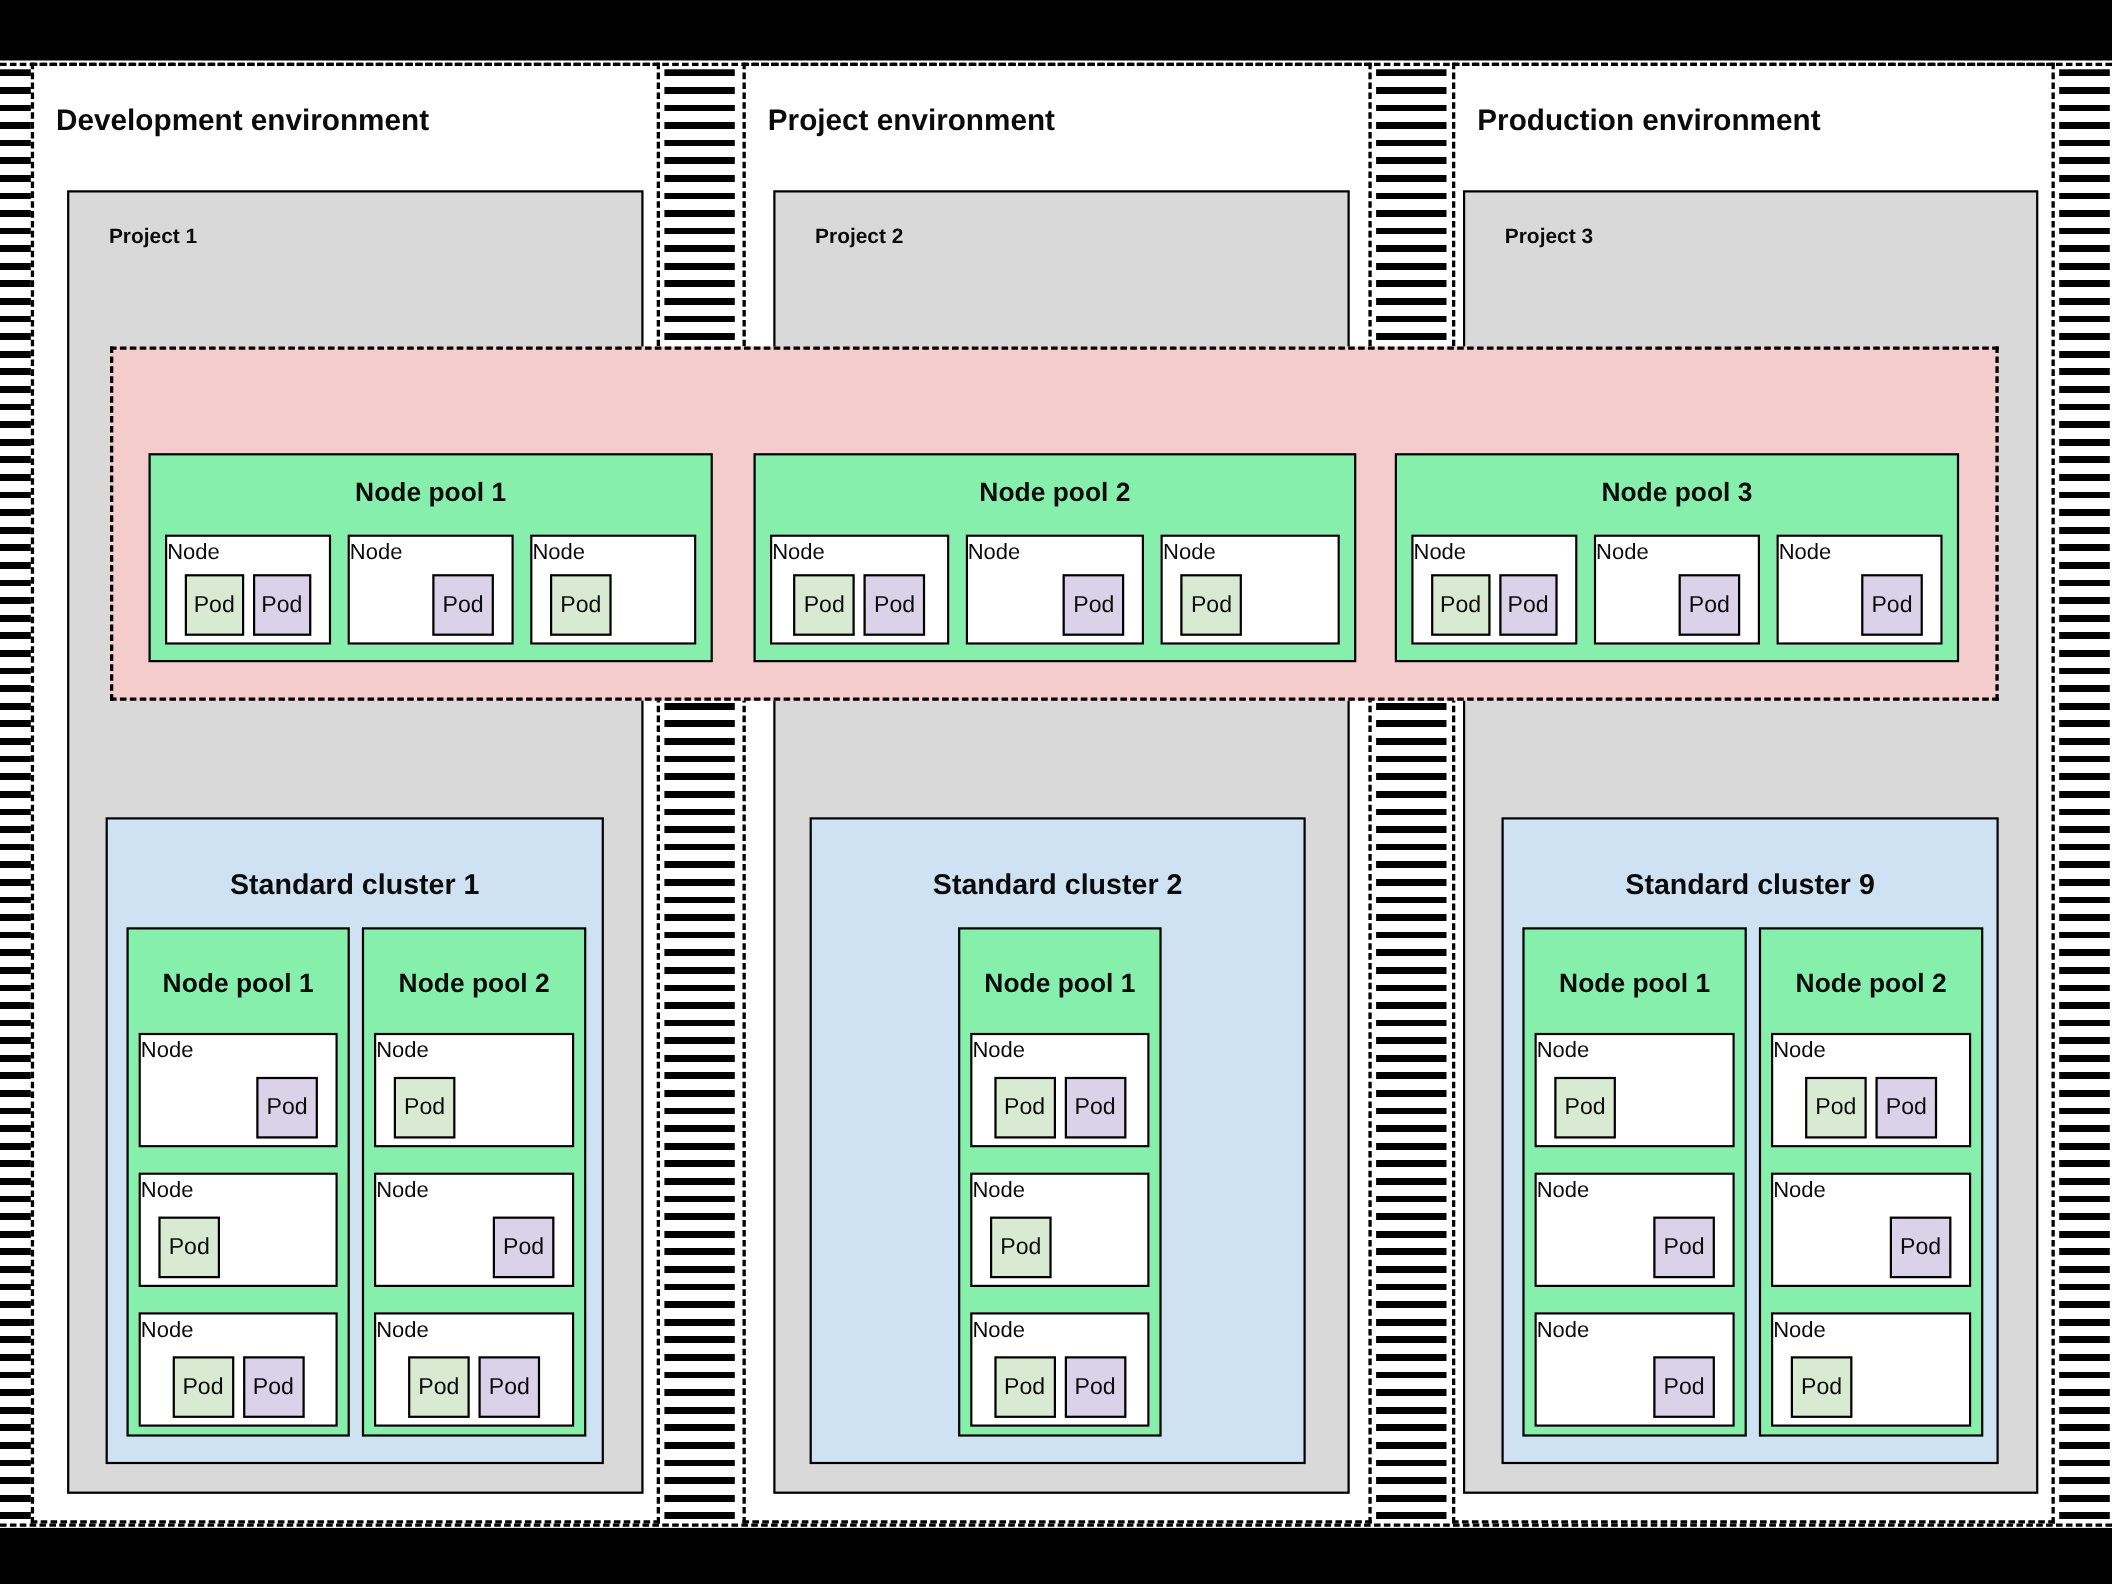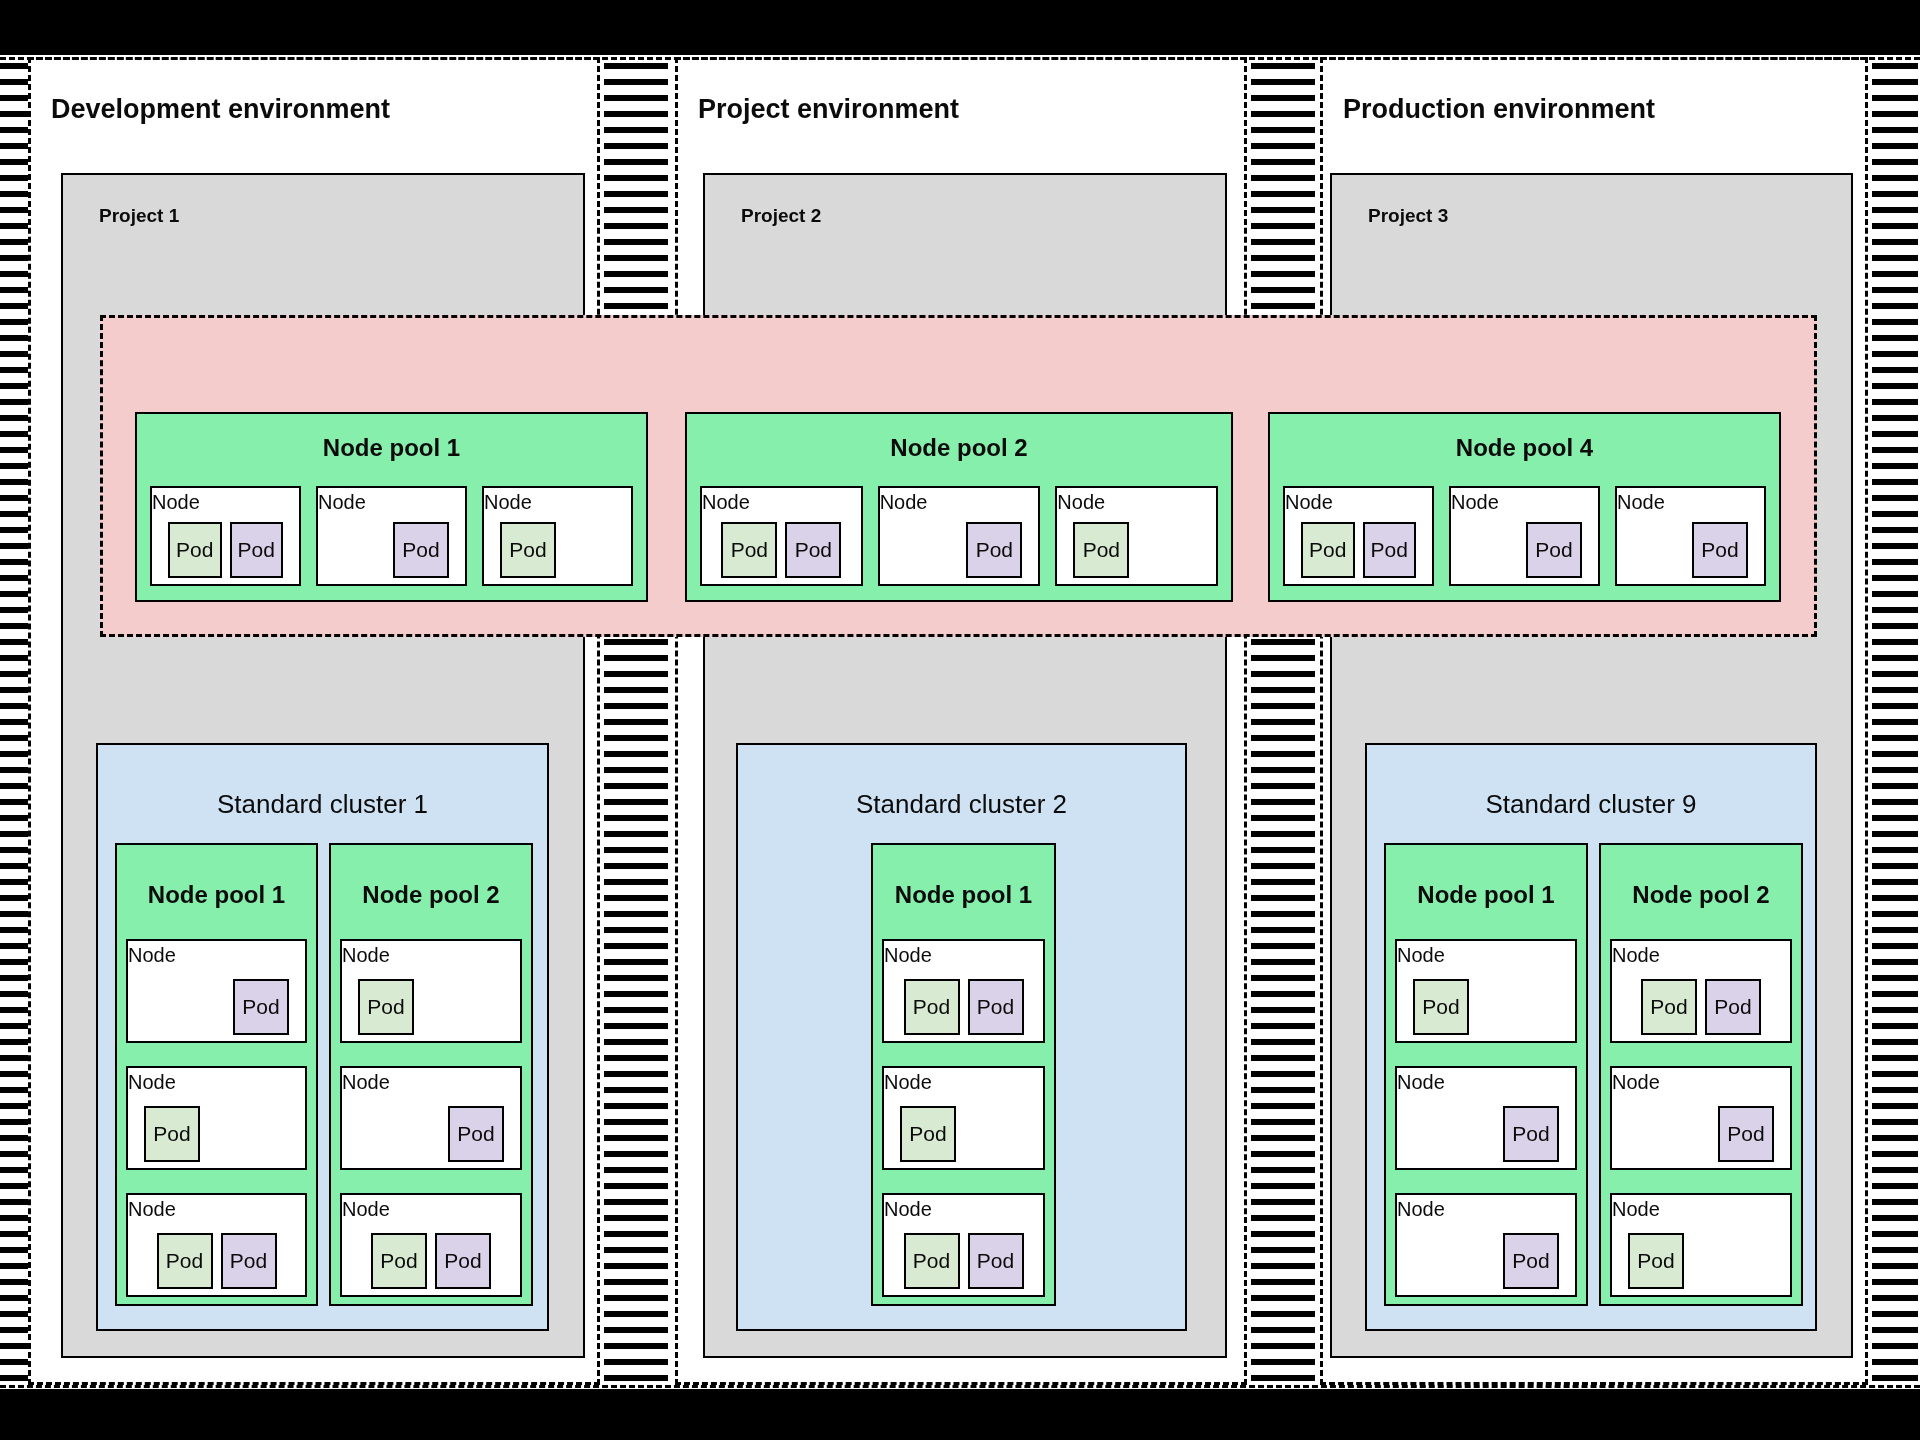--- a/index.html
+++ b/index.html
@@ -35,21 +35,21 @@
   .project-3{left:1330px;width:523px;}
   .project-title{position:absolute;left:34px;top:28px;margin:2px;font-size:19px;font-weight:bold;}
 
   
   .std{position:absolute;top:688px;height:588px;background:#CFE2F3;border:2px solid #000;
        box-sizing:border-box;z-index:4;}
   .std-1{left:96px;width:453px;}
   .std-2{left:736px;width:451px;}
   .std-3{left:1365px;width:452px;}
   .std-title{margin:0;position:absolute;top:44px;left:0;width:100%;text-align:center;
-             font-size:26px;font-weight:normal;}
+             font-size:26px;font-weight:bold;}
 
   
   .pool{position:absolute;background:#86efac;border:2px solid #000;box-sizing:border-box;}
   .pool-title{margin:0;text-align:center;font-size:24px;font-weight:bold;}
   .std .pool{top:98px;height:463px;}
   .std .pool-title{margin-top:36px;}
   .std-1 .pool-a{left:17px;width:203px;}
   .std-1 .pool-b{left:231px;width:204px;}
   .std-2 .pool-a{left:133px;width:185px;}
   .std-3 .pool-a{left:17px;width:204px;}
@@ -288,21 +288,21 @@
           </div>
           <div class="node">
             <div class="node-label">Node</div>
             <div class="pod-row left">
               <div class="pod pod-green">Pod</div>
             </div>
           </div>
         </div>
     </div>
     <div class="pool sp-3">
-      <h5 class="pool-title">Node pool 4</h5>
+      <h5 class="pool-title">Node pool 3</h5>
       <div class="nodes">
           <div class="node">
             <div class="node-label">Node</div>
             <div class="pod-row center">
               <div class="pod pod-green">Pod</div>
               <div class="pod pod-purple">Pod</div>
             </div>
           </div>
           <div class="node">
             <div class="node-label">Node</div>

